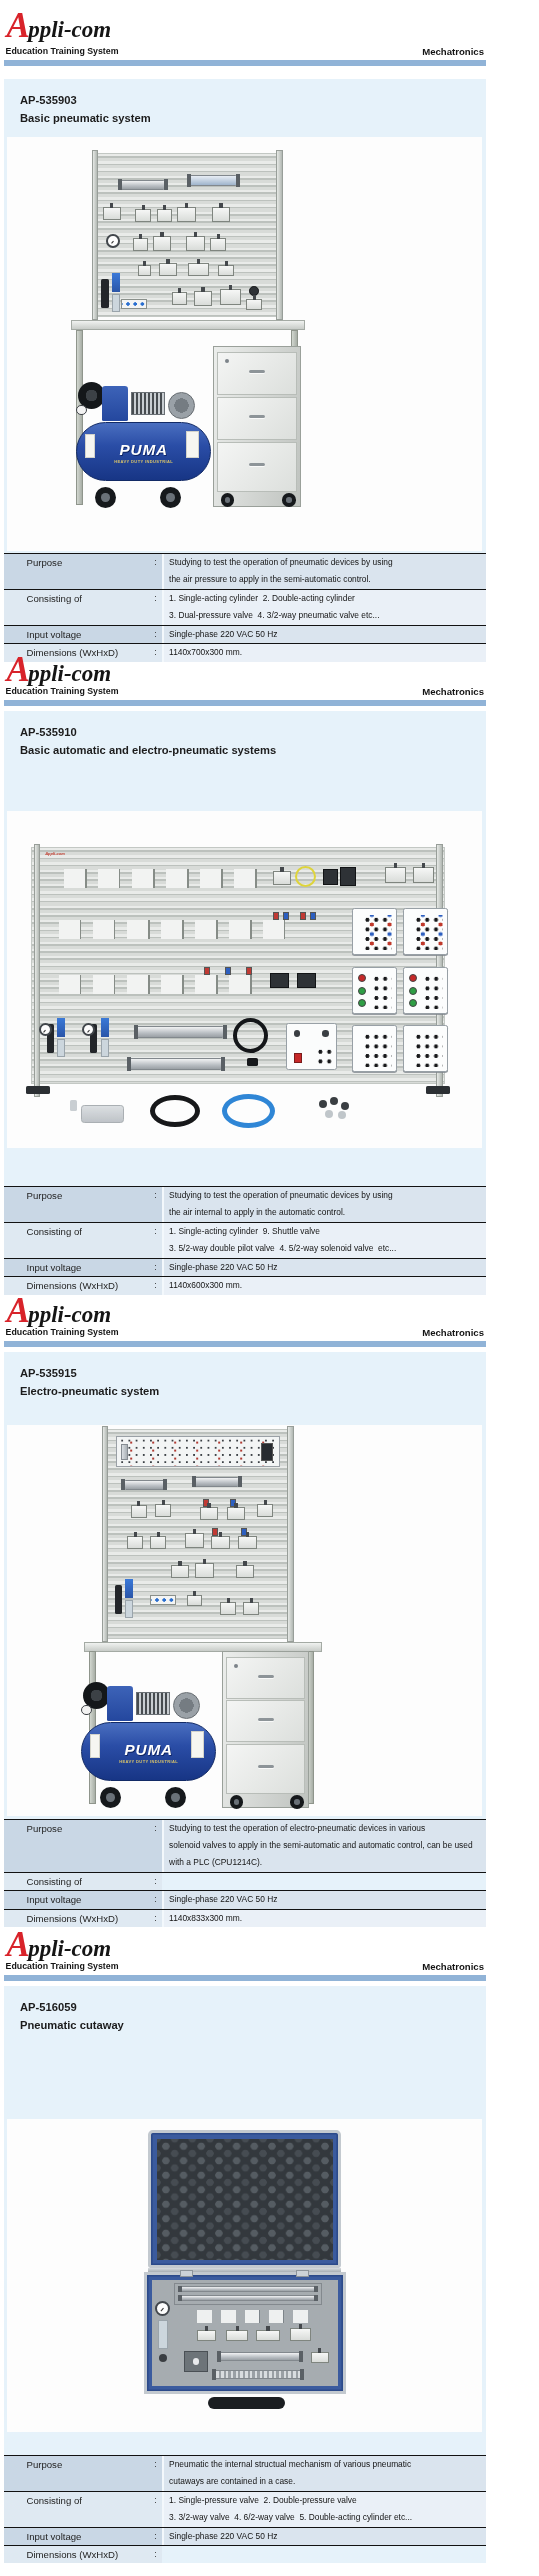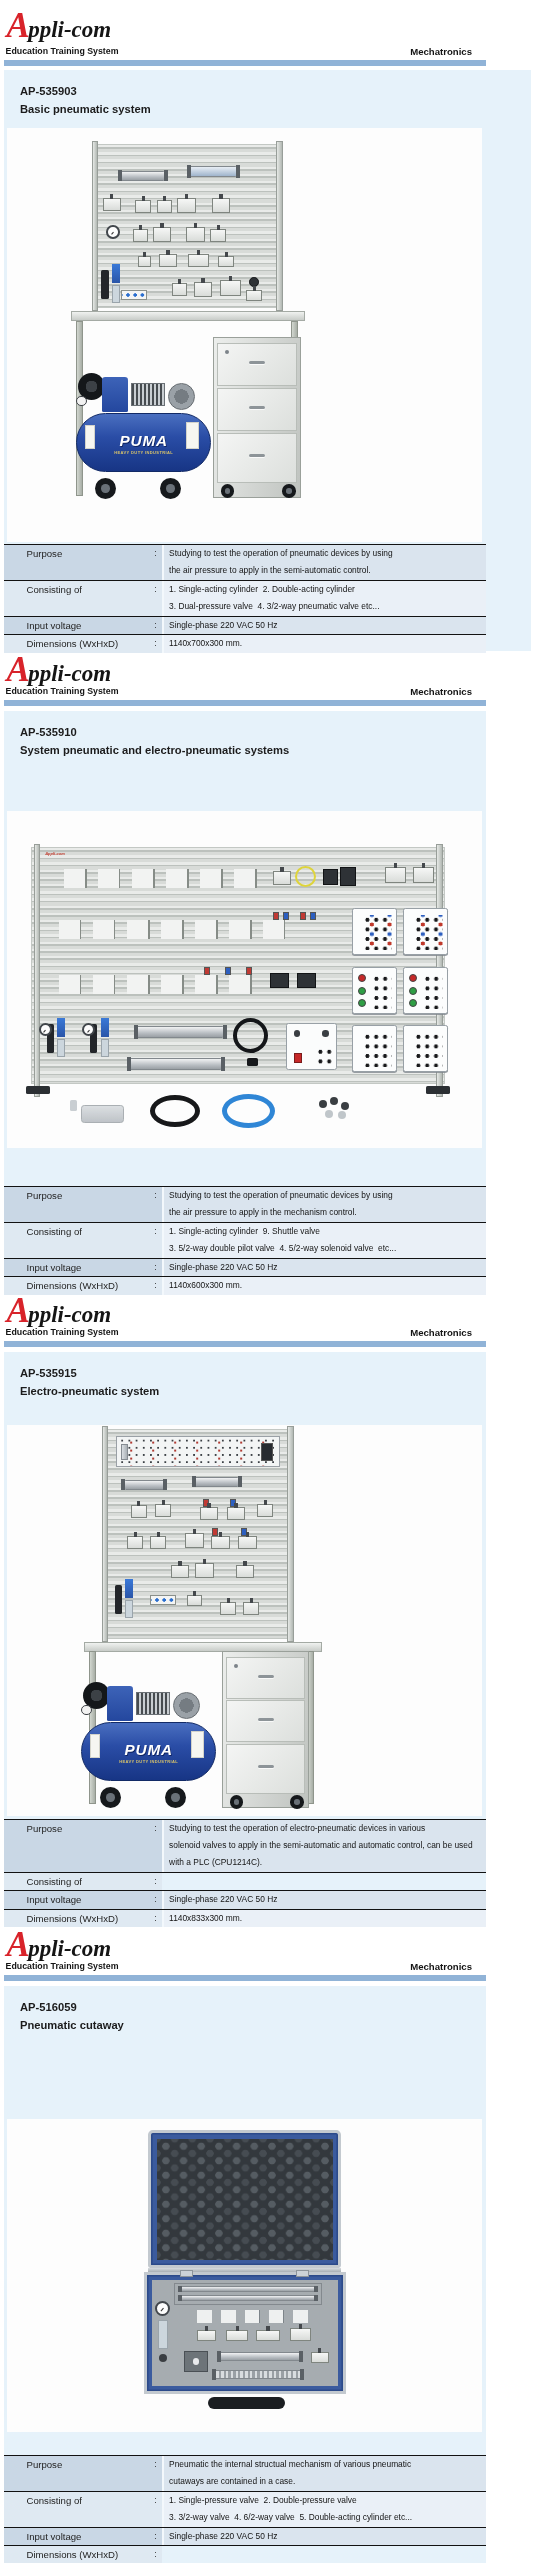--- a/index.html
+++ b/index.html
@@ -9,25 +9,25 @@
   .blk1{top:0;height:652px;}
   .blk2{top:652px;height:641px;}
   .blk3{top:1293px;height:634px;}
   .blk4{top:1927px;height:649px;}
 
   
   .logo{position:absolute;left:6.4px;top:0;font-family:"Liberation Serif",serif;
         font-style:italic;font-weight:bold;font-size:23px;line-height:35px;color:#151515;letter-spacing:0;}
   .logo .a{font-size:35px;color:#d8232a;margin-right:-1.6px;}
   .tagline{position:absolute;left:5.6px;top:34px;font-size:8.8px;font-weight:bold;color:#141414;}
-  .category{position:absolute;right:68px;top:34px;font-size:9.6px;font-weight:bold;color:#141414;}
+  .category{position:absolute;right:56px;top:34px;font-size:9.6px;font-weight:bold;color:#141414;}
   .bar{position:absolute;left:4px;top:48px;width:482px;height:6.4px;background:#90b3d7;}
   .blk1 .logo{top:8px}.blk1 .tagline{top:46px}.blk1 .category{top:46px}.blk1 .bar{top:60px}
   .content{position:absolute;left:4px;top:59px;width:482px;background:#e6f2fa;}
-  .blk1 .content{top:70px;height:581px;padding-left:45px;}
+  .blk1 .content{top:79px;height:581px;}
   .blk2 .content{height:582px;}
   .blk3 .content{height:574px;}
   .blk4 .content{height:577px;}
 
   .title{position:absolute;left:16px;top:13px;}
   .title .code,.title .name{font-size:11.2px;font-weight:bold;color:#1c1c1c;line-height:17.7px;}
 
   
   .photo{position:absolute;left:3.2px;width:475px;background:#fdfdfd;}
   .photo *{position:absolute;box-sizing:border-box;}
@@ -242,21 +242,21 @@
   </div>
 
   <div class="blk blk2">
     <div class="logo"><span class="a">A</span><span>ppli-com</span></div>
     <div class="tagline">Education Training System</div>
     <div class="category">Mechatronics</div>
     <div class="bar"></div>
     <div class="content">
       <div class="title">
         <div class="code">AP-535910</div>
-        <div class="name">System pneumatic and electro-pneumatic systems</div>
+        <div class="name">Basic automatic and electro-pneumatic systems</div>
       </div>
 
       <div class="photo" style="top:100px;height:337px;">
         <div class="slot-panel" style="left:24px;top:36px;width:414px;height:237px;">
           <div class="rail" style="left:1.6px;height:calc(100% + 17.7px);"></div>
           <div class="rail" style="right:1.6px;height:calc(100% + 17.7px);"></div>
           <span class="panel-logo" style="left:13px;top:3.2px;">Appli-com</span>
           <div class="mrow" style="left:32px;top:21px;width:201px;"></div>
           <div class="vblk" style="left:241px;top:22.5px;width:17.7px;height:14.5px;"></div>
           <div class="tube" style="left:263px;top:17.7px;"></div>
@@ -336,21 +336,21 @@
       </div>
 
       <div class="spec-table" style="top:475px;">
         <div class="spec-row row-dark">
           <div class="spec-label">
               <span>Purpose</span>
               <span class="colon">:</span>
             </div>
           <div class="spec-value">
             <div class="vline">Studying to test the operation of pneumatic devices by using</div>
-            <div class="vline">the air pressure to apply in the mechanism control.</div>
+            <div class="vline">the air internal to apply in the automatic control.</div>
           </div>
         </div>
         <div class="spec-row row-light">
           <div class="spec-label">
               <span>Consisting of</span>
               <span class="colon">:</span>
             </div>
           <div class="spec-value">
             <div class="vline">1. Single-acting cylinder  9. Shuttle valve</div>
             <div class="vline">3. 5/2-way double pilot valve  4. 5/2-way solenoid valve  etc...</div>

